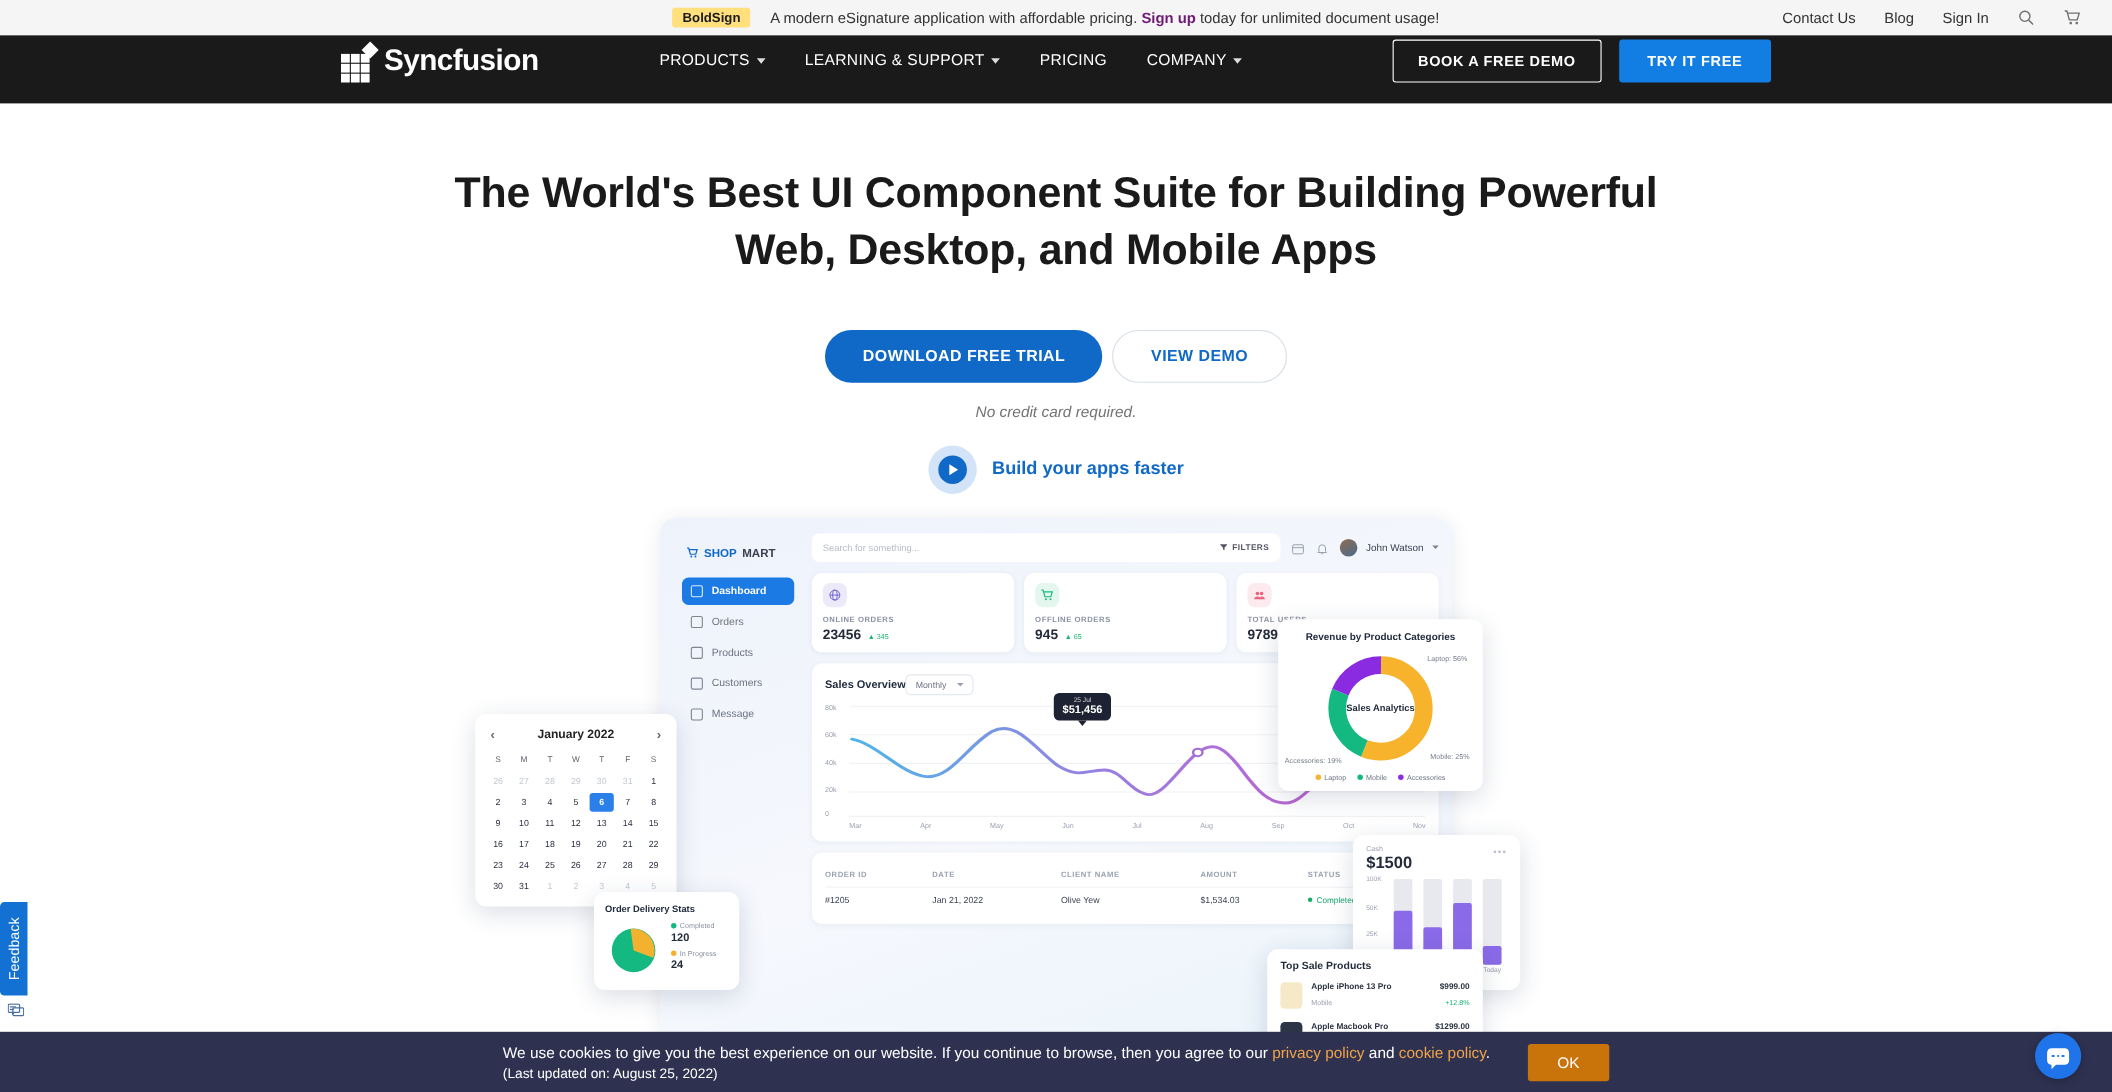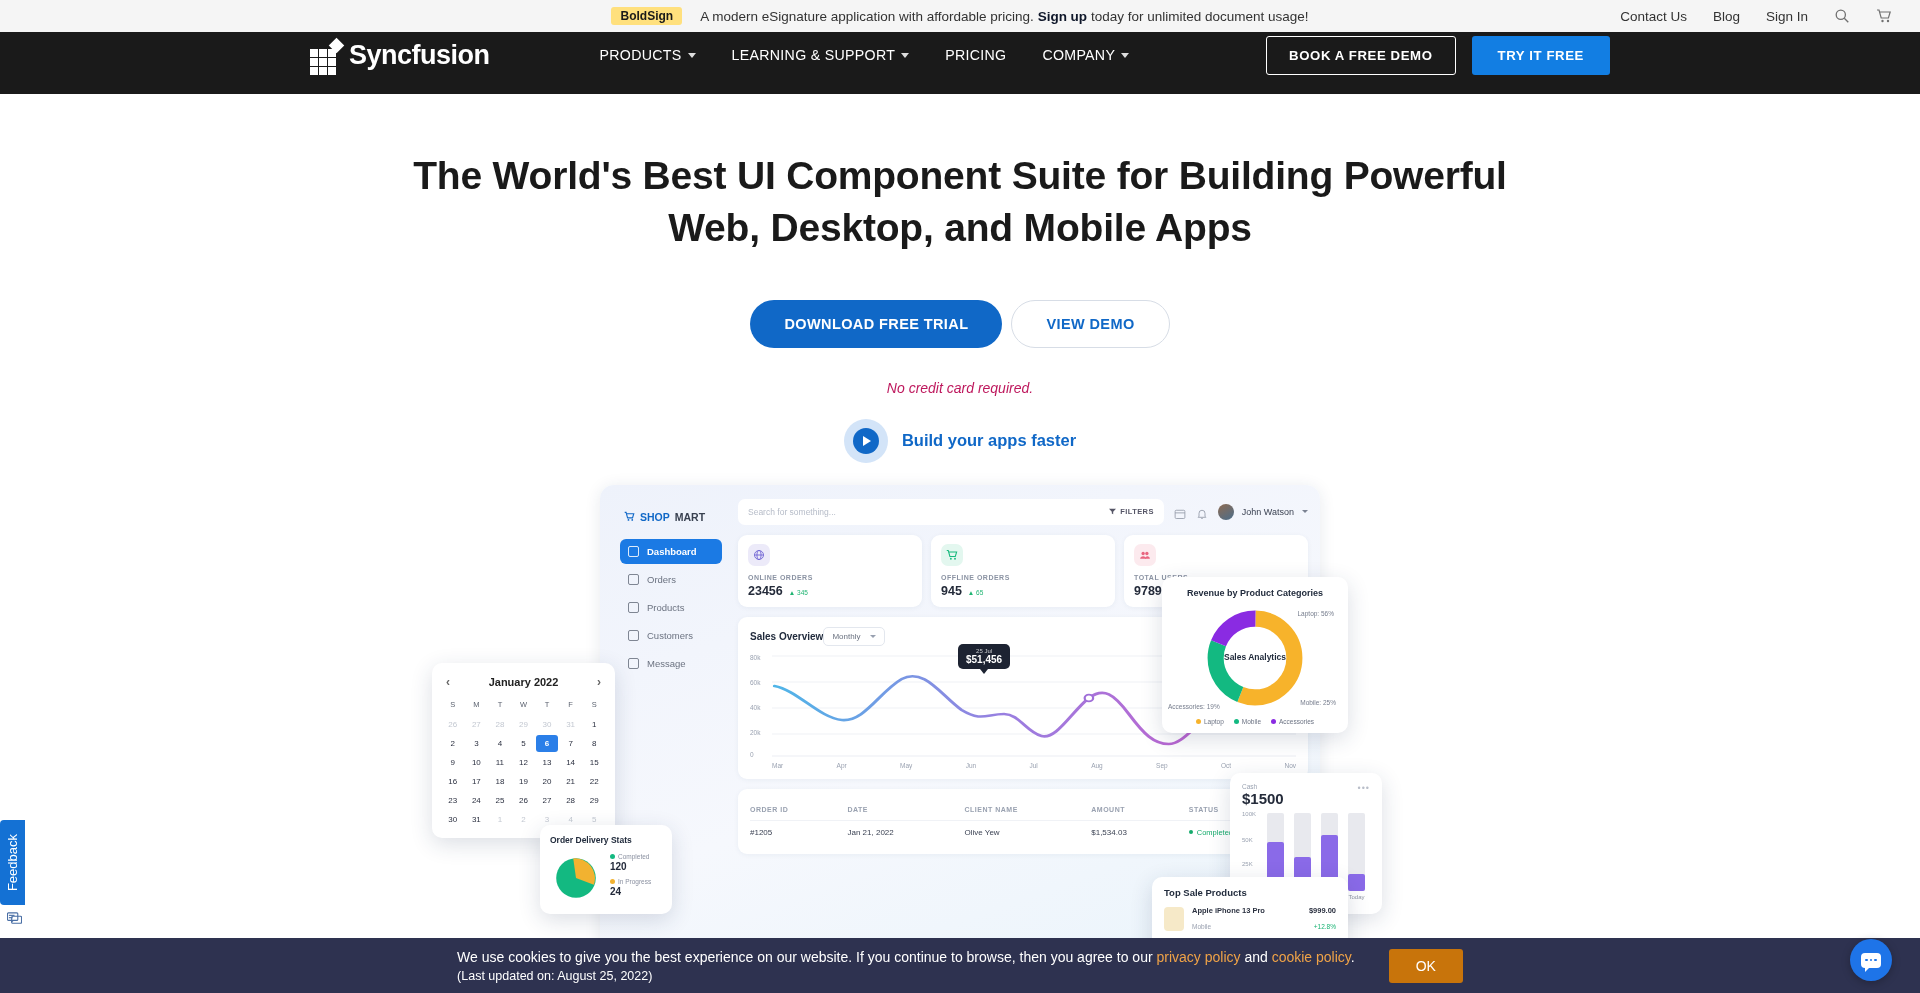--- a/index.html
+++ b/index.html
@@ -28,21 +28,21 @@
   }
   .promo-badge {
     background: #ffe07d;
     color: #1a1a1a;
     font-weight: bold;
     font-size: 12px;
     padding: 2px 9px;
     border-radius: 3px;
   }
   .promo-text { color: #333; }
-  .promo-link { color: #0f172a; font-weight: bold; text-decoration: none; }
+  .promo-link { color: #701a75; font-weight: bold; text-decoration: none; }
   .promo-right {
     margin-left: auto;
     display: flex; align-items: center; gap: 26px;
     padding-right: 28px;
     font-size: 13.5px;
     z-index: 2;
   }
   .promo-right a { color: #333; text-decoration: none; }
   .ic { width: 16px; height: 16px; display:inline-block; opacity:.75; }
 
@@ -112,21 +112,21 @@
   .btn-dl {
     background: #1068c7; color: #fff; border: none; cursor: pointer;
     padding: 16px 34px; border-radius: 30px; font-size: 14.5px;
     font-weight: bold; letter-spacing: .4px;
   }
   .btn-demo {
     background: #fff; color: #1068c7; border: 1px solid #d7dde6;
     cursor: pointer; padding: 15px 34px; border-radius: 30px;
     font-size: 14.5px; font-weight: bold; letter-spacing: .4px;
   }
-  .nocc { margin-top: 32px; font-size: 14px; color: #be185d; font-style: italic; }
+  .nocc { margin-top: 18px; font-size: 14px; color: #737373; font-style: italic; }
   .play-row {
     margin-top: 23px; display: flex; align-items: center;
     justify-content: center; gap: 14px; cursor: pointer;
   }
   .play-outer {
     width: 44px; height: 44px; border-radius: 50%;
     background: #d3e4f8; display: flex; align-items: center; justify-content: center;
   }
   .play-inner {
     width: 26px; height: 26px; border-radius: 50%; background: #1068c7;

